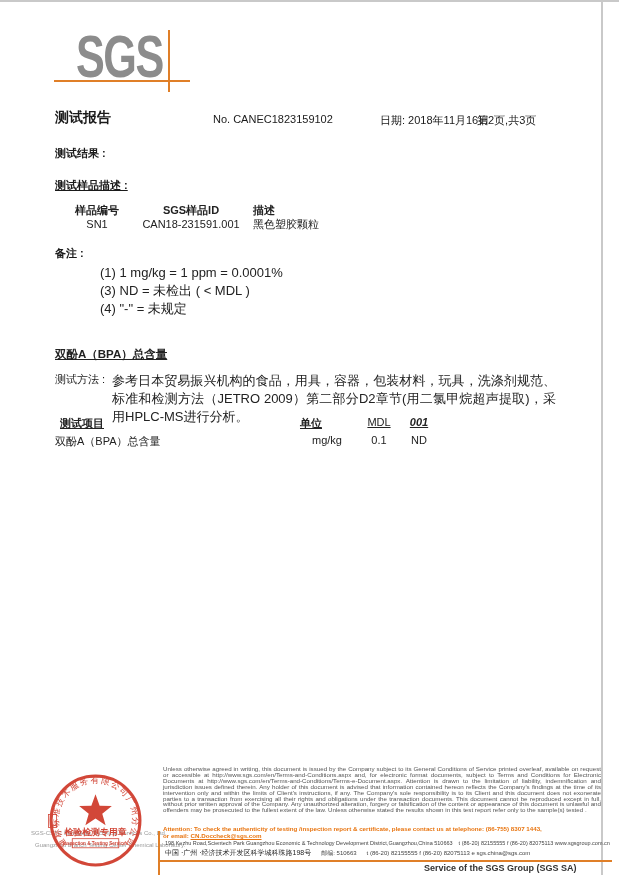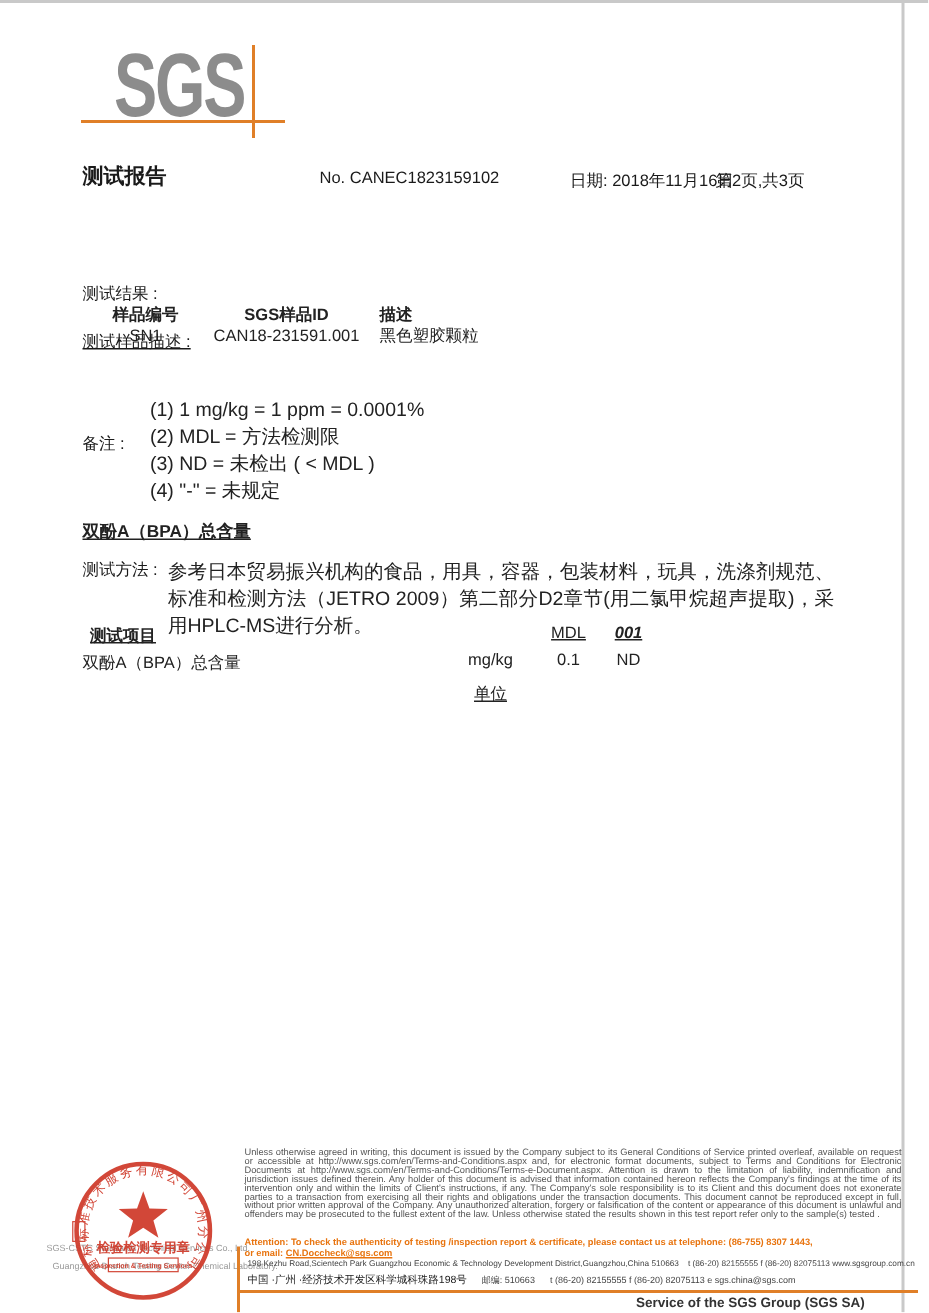--- a/index.html
+++ b/index.html
@@ -12,40 +12,40 @@
   
   .logo-text{left:76px;top:27px;font-size:60px;font-weight:bold;line-height:60px;color:#8c8c8c;
              letter-spacing:-2px;transform:scaleX(.72);transform-origin:0 0;}
   .logo-hline{left:54px;top:80px;width:136px;height:2px;background:#e07f28;}
   .logo-vline{left:168px;top:30px;width:2px;height:62px;background:#e07f28;}
   
   .doc-title{left:55px;top:109px;font-size:14px;font-weight:bold;color:#1a1a1a;}
   .report-no{left:213px;top:113px;font-size:11px;}
   .report-date{left:380px;top:113px;font-size:11px;}
   .page-info{left:477px;top:113px;font-size:11px;}
-  .lbl{font-size:11px;font-weight:normal;color:#1a1a1a;margin-top:42px;}
+  .lbl{font-size:11px;font-weight:bold;color:#1a1a1a;}
   .txt{font-size:11px;color:#1a1a1a;}
   .u{text-decoration:underline;}
   
   .sample-table{left:55px;top:203px;width:420px;}
   .srow{display:flex;line-height:14px;font-size:11px;}
   .sc1{width:84px;text-align:center;}
   .sc2{width:104px;text-align:center;}
   .sc3{margin-left:10px;text-align:left;}
   .shead{font-weight:bold;}
   
   .remarks-list{left:100px;top:264px;font-size:13px;line-height:18px;}
   
   .bpa-title{left:55px;top:347px;font-size:11.5px;font-weight:bold;text-decoration:underline;}
   .method-label{left:55px;top:372px;font-size:11px;}
   .method-text{left:112px;top:372px;width:444px;font-size:13px;line-height:18px;text-align:justify;}
   
   .rt{font-size:11px;}
   .rt-label-h{left:60px;top:416px;font-weight:bold;text-decoration:underline;}
-  .rt-unit-h{left:300px;top:416px;width:54px;text-align:center;font-weight:normal;text-decoration:underline;margin-top:39px;}
+  .rt-unit-h{left:300px;top:416px;width:54px;text-align:left;font-weight:bold;text-decoration:underline;}
   .rt-mdl-h{left:353px;top:416px;width:52px;text-align:center;font-weight:normal;text-decoration:underline;}
   .rt-001-h{left:394px;top:416px;width:50px;text-align:center;font-weight:bold;font-style:italic;text-decoration:underline;}
   .rt-label{left:55px;top:434px;}
   .rt-unit{left:300px;top:434px;width:54px;text-align:center;}
   .rt-mdl{left:353px;top:434px;width:52px;text-align:center;}
   .rt-001{left:394px;top:434px;width:50px;text-align:center;}
   
   .legal{left:163px;top:766px;width:438px;font-size:6.2px;line-height:5.9px;color:#555;text-align:justify;}
   .attn{color:#e8740f;font-weight:bold;font-size:6.2px;line-height:7px;}
   .attn1{left:163px;top:825px;width:440px;}
@@ -93,21 +93,20 @@
     <div class="srow">
       <div class="sc1">SN1</div>
       <div class="sc2">CAN18-231591.001</div>
       <div class="sc3">黑色塑胶颗粒</div>
     </div>
   </div>
 
   <div class="abs lbl" style="left:55px;top:246px;">备注 :</div>
   <div class="abs remarks-list">
     <div>(1) 1 mg/kg = 1 ppm = 0.0001%</div>
-    <div>(2) MDL = 方法检测限</div>
     <div>(3) ND = 未检出 ( &lt; MDL )</div>
     <div>(4) "-" = 未规定</div>
   </div>
 
   <div class="abs bpa-title">双酚A（BPA）总含量</div>
   <div class="abs method-label txt">测试方法 :</div>
   <div class="abs method-text">参考日本贸易振兴机构的食品，用具，容器，包装材料，玩具，洗涤剂规范、标准和检测方法（JETRO 2009）第二部分D2章节(用二氯甲烷超声提取)，采用HPLC-MS进行分析。</div>
 
   <div class="abs rt rt-label-h">测试项目</div>
   <div class="abs rt rt-unit-h">单位</div>

